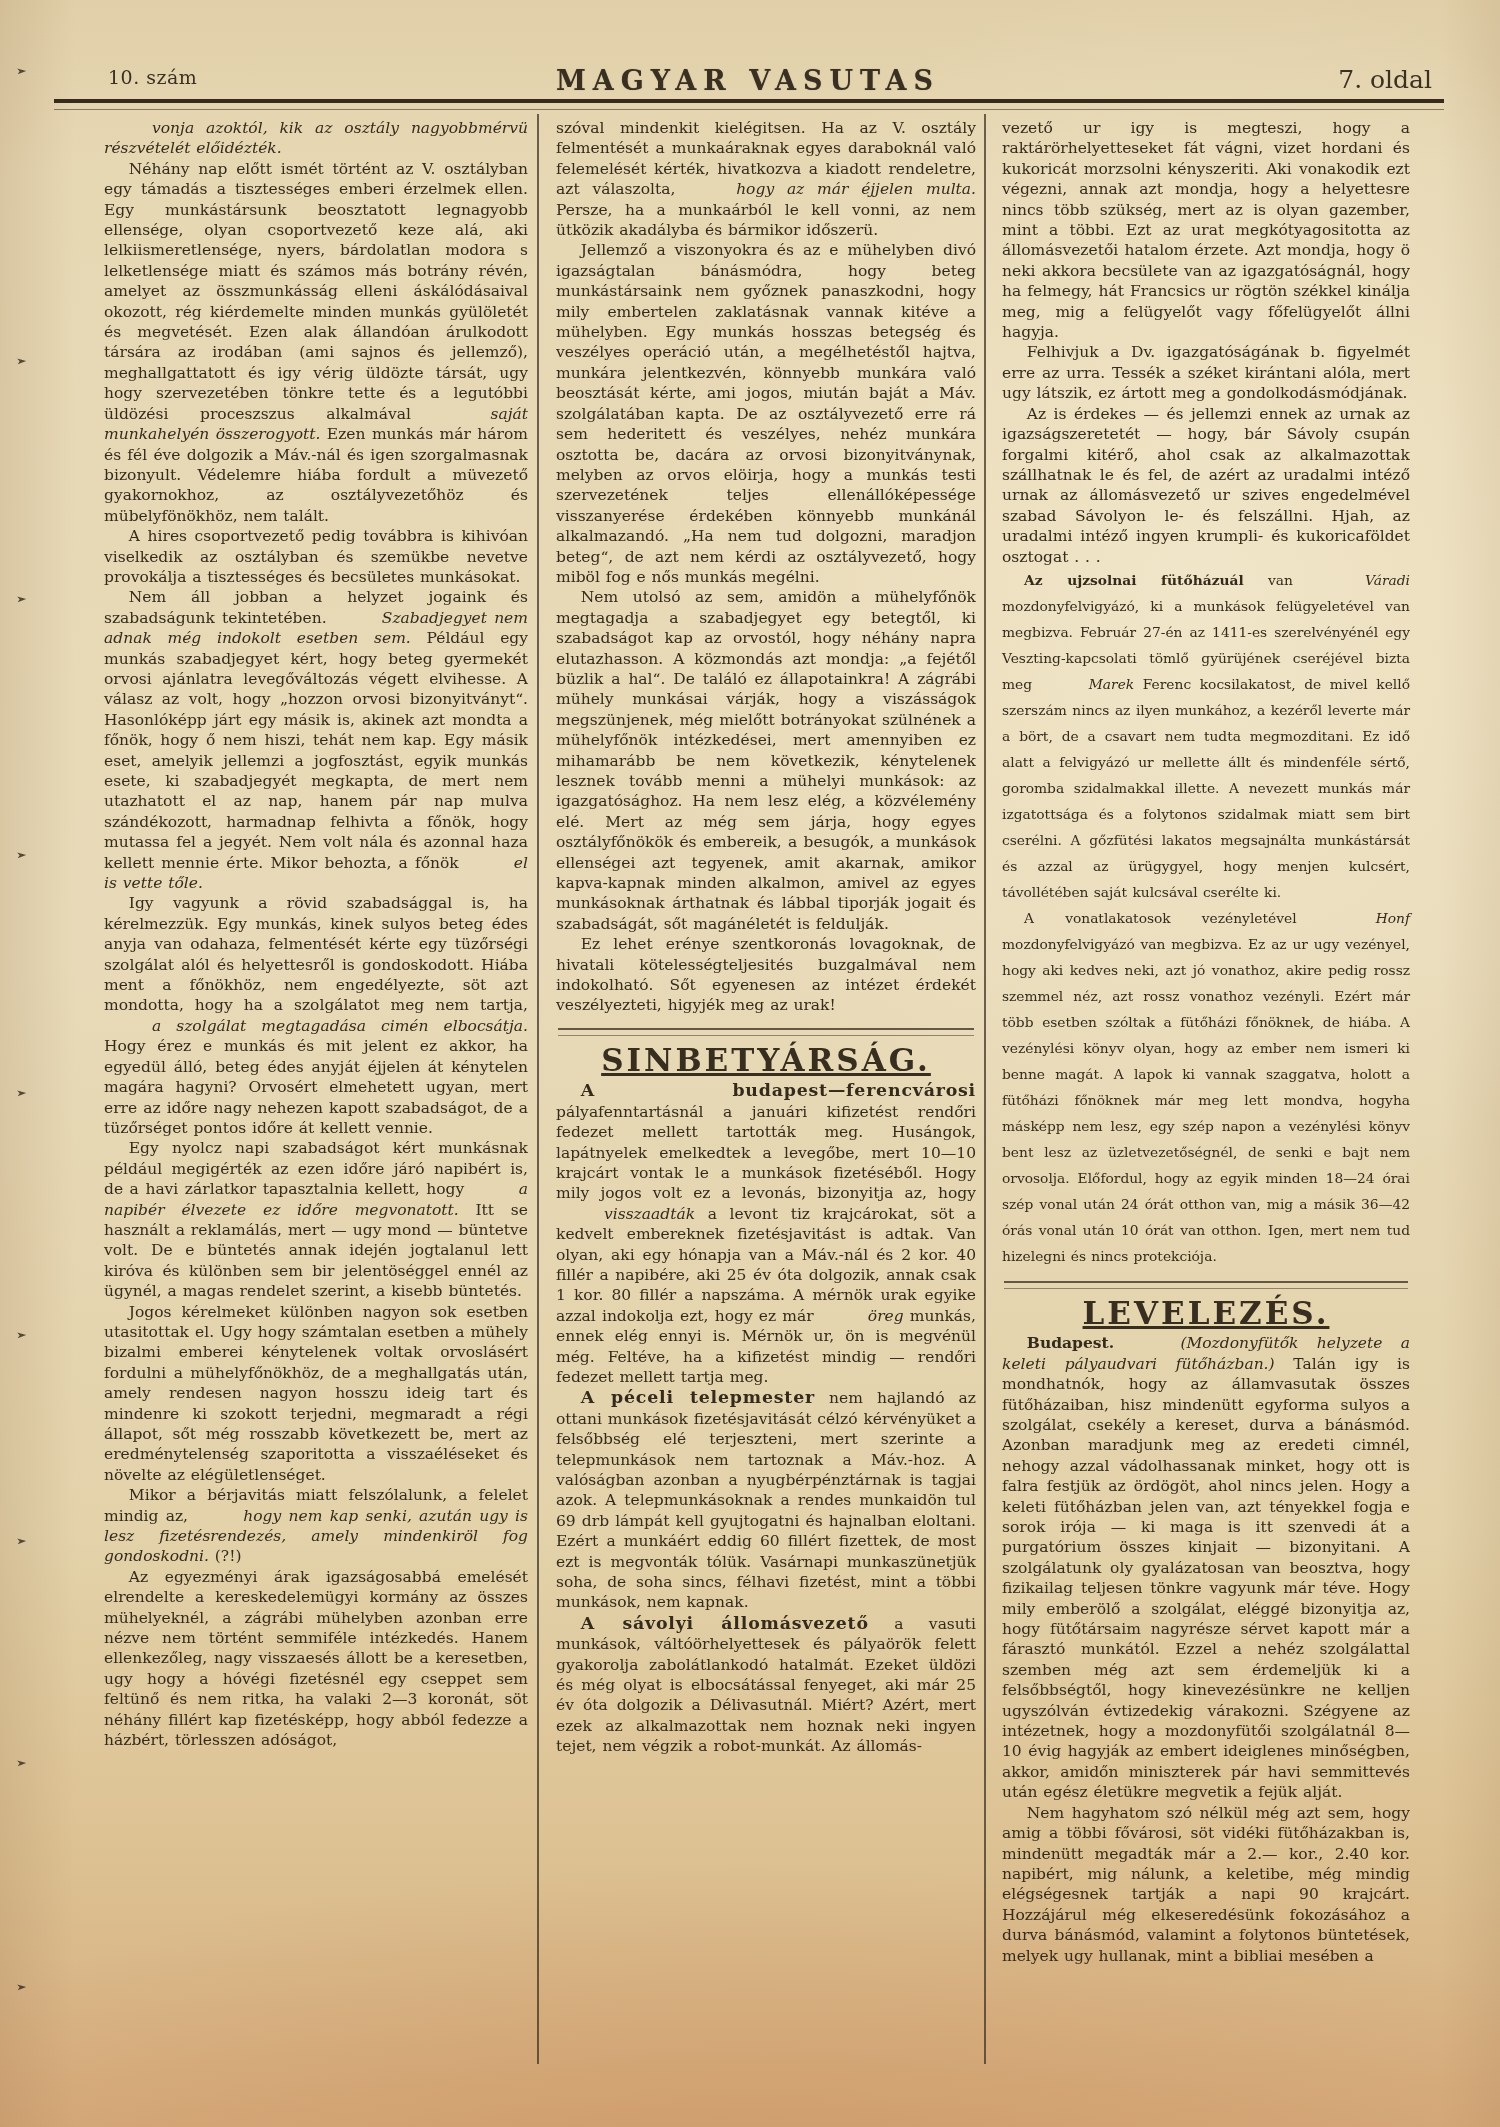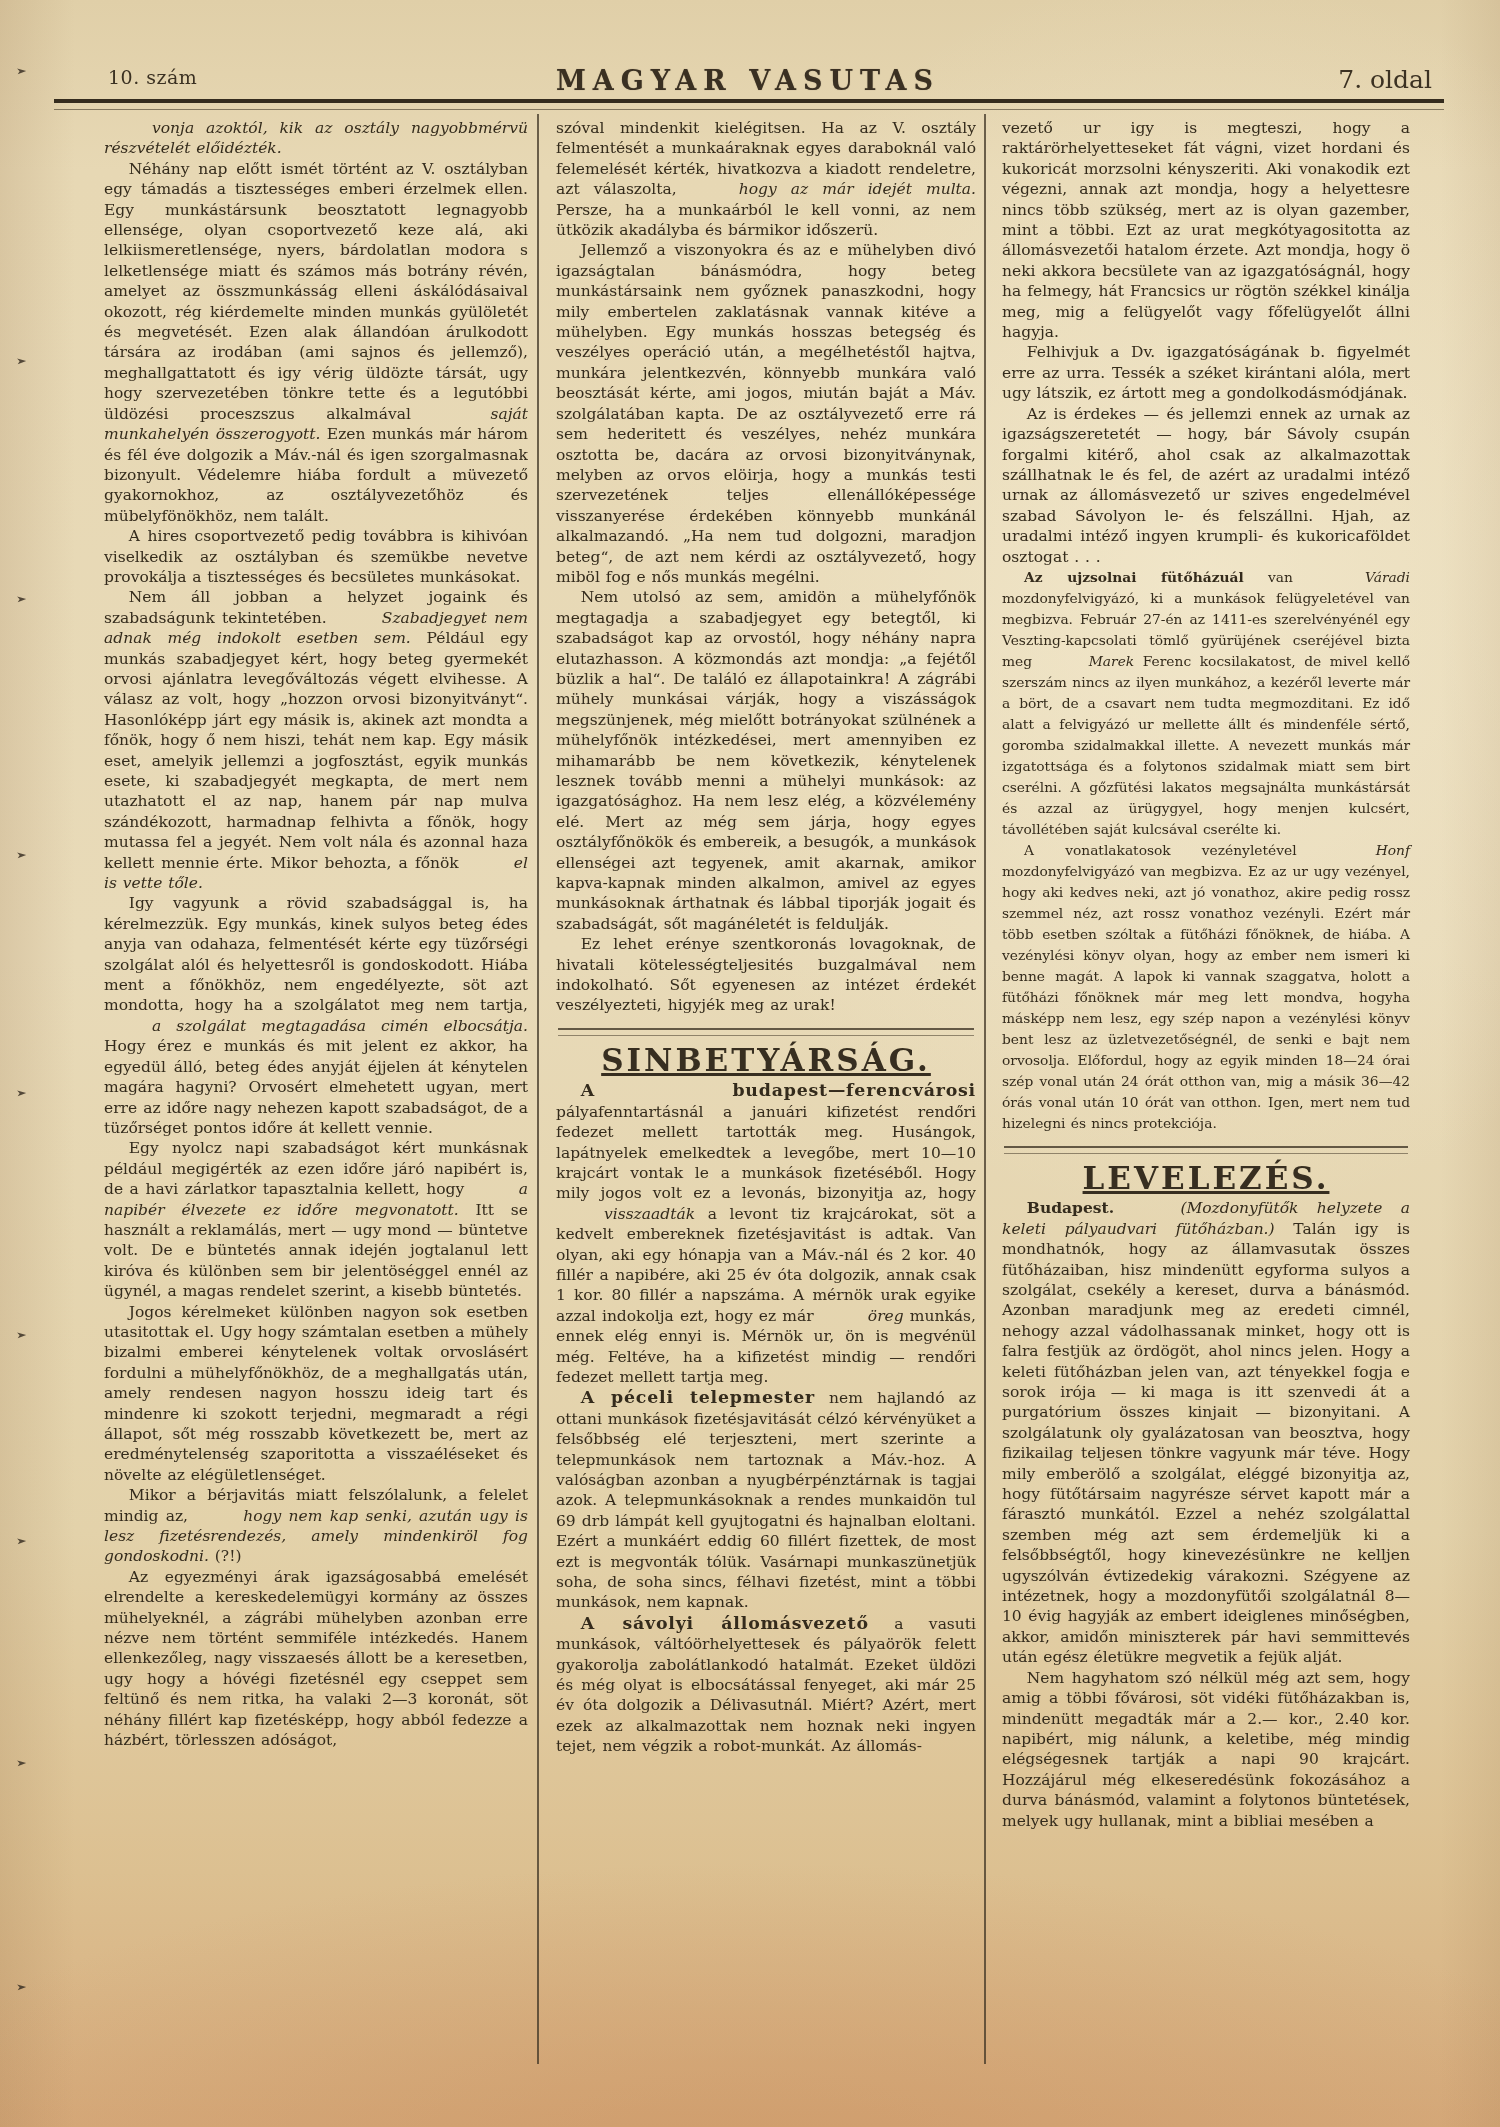--- a/index.html
+++ b/index.html
@@ -21,21 +21,21 @@
   .page-no{position:absolute;right:8px;bottom:2px;font-size:25px;color:#3b3122;}
   .head-rule{position:absolute;top:99px;left:54px;right:56px;height:6px;
     border-top:4px solid #352c1e;border-bottom:1px solid rgba(53,44,30,.55);}
   .col{position:absolute;top:118px;text-align:justify;font-size:15.5px;line-height:20.4px;
     word-spacing:.06em;color:#342b1c;}
   .col-1{left:104px;width:424px;}
   .col-2{left:556px;width:420px;}
   .col-3{left:1002px;width:408px;}
   .para{margin:0;text-indent:1.6em;}
   .para.noindent{text-indent:0;}
-  .para.small{font-size:13.8px;line-height:21px;}
+  .para.small{font-size:13.8px;line-height:26px;}
   .it{font-style:italic;margin-left:48px;}
   .bd{font-weight:bold;}
   .lead{font-weight:bold;font-size:1.12em;letter-spacing:.8px;}
   .section-heading{margin:14px 0 10px 0;text-align:center;font-size:31px;font-weight:bold;
     letter-spacing:3px;color:#372e20;text-indent:0;text-decoration:underline;}
   .rule-double{height:5px;margin:12px 2px 10px 2px;
     border-top:2px solid rgba(55,45,30,.75);border-bottom:1px solid rgba(55,45,30,.5);}
   .divider{position:absolute;top:114px;width:2px;height:1950px;background:rgba(64,53,38,.75);}
   .divider-1{left:537px;}
   .divider-2{left:984px;}
@@ -58,21 +58,21 @@
     <p class="para"><span>A hires csoportvezető pedig továbbra is kihivóan viselkedik az osztályban és szemükbe nevetve provokálja a tisztességes és becsületes munkásokat.</span></p>
     <p class="para"><span>Nem áll jobban a helyzet jogaink és szabadságunk tekintetében. </span><span class="it">Szabadjegyet nem adnak még indokolt esetben sem.</span><span> Például egy munkás szabadjegyet kért, hogy beteg gyermekét orvosi ajánlatra levegőváltozás végett elvihesse. A válasz az volt, hogy „hozzon orvosi bizonyitványt“. Hasonlóképp járt egy másik is, akinek azt mondta a főnök, hogy ő nem hiszi, tehát nem kap. Egy másik eset, amelyik jellemzi a jogfosztást, egyik munkás esete, ki szabadjegyét megkapta, de mert nem utazhatott el az nap, hanem pár nap mulva szándékozott, harmadnap felhivta a főnök, hogy mutassa fel a jegyét. Nem volt nála és azonnal haza kellett mennie érte. Mikor behozta, a főnök </span><span class="it">el is vette tőle.</span></p>
     <p class="para"><span>Igy vagyunk a rövid szabadsággal is, ha kérelmezzük. Egy munkás, kinek sulyos beteg édes anyja van odahaza, felmentését kérte egy tüzőrségi szolgálat alól és helyettesről is gondoskodott. Hiába ment a főnökhöz, nem engedélyezte, söt azt mondotta, hogy ha a szolgálatot meg nem tartja, </span><span class="it">a szolgálat megtagadása cimén elbocsátja.</span><span> Hogy érez e munkás és mit jelent ez akkor, ha egyedül álló, beteg édes anyját éjjelen át kénytelen magára hagyni? Orvosért elmehetett ugyan, mert erre az időre nagy nehezen kapott szabadságot, de a tüzőrséget pontos időre át kellett vennie.</span></p>
     <p class="para"><span>Egy nyolcz napi szabadságot kért munkásnak például megigérték az ezen időre járó napibért is, de a havi zárlatkor tapasztalnia kellett, hogy </span><span class="it">a napibér élvezete ez időre megvonatott.</span><span> Itt se használt a reklamálás, mert — ugy mond — büntetve volt. De e büntetés annak idején jogtalanul lett kiróva és különben sem bir jelentöséggel ennél az ügynél, a magas rendelet szerint, a kisebb büntetés.</span></p>
     <p class="para"><span>Jogos kérelmeket különben nagyon sok esetben utasitottak el. Ugy hogy számtalan esetben a mühely bizalmi emberei kénytelenek voltak orvoslásért fordulni a mühelyfőnökhöz, de a meghallgatás után, amely rendesen nagyon hosszu ideig tart és mindenre ki szokott terjedni, megmaradt a régi állapot, sőt még rosszabb következett be, mert az eredménytelenség szaporitotta a visszaéléseket és növelte az elégületlenséget.</span></p>
     <p class="para"><span>Mikor a bérjavitás miatt felszólalunk, a felelet mindig az, </span><span class="it">hogy nem kap senki, azután ugy is lesz fizetésrendezés, amely mindenkiröl fog gondoskodni.</span><span> (?!)</span></p>
     <p class="para"><span>Az egyezményi árak igazságosabbá emelését elrendelte a kereskedelemügyi kormány az összes mühelyeknél, a zágrábi mühelyben azonban erre nézve nem történt semmiféle intézkedés. Hanem ellenkezőleg, nagy visszaesés állott be a keresetben, ugy hogy a hóvégi fizetésnél egy cseppet sem feltünő és nem ritka, ha valaki 2—3 koronát, söt néhány fillért kap fizetésképp, hogy abból fedezze a házbért, törlesszen adóságot,</span></p>
   </div>
 <div class="divider divider-1"></div>
 <div class="col col-2">
-    <p class="para noindent"><span>szóval mindenkit kielégitsen. Ha az V. osztály felmentését a munkaáraknak egyes daraboknál való felemelését kérték, hivatkozva a kiadott rendeletre, azt válaszolta, </span><span class="it">hogy az már idejét multa.</span><span> Persze, ha a munkaárból le kell vonni, az nem ütközik akadályba és bármikor időszerü.</span></p>
+    <p class="para noindent"><span>szóval mindenkit kielégitsen. Ha az V. osztály felmentését a munkaáraknak egyes daraboknál való felemelését kérték, hivatkozva a kiadott rendeletre, azt válaszolta, </span><span class="it">hogy az már éjjelen multa.</span><span> Persze, ha a munkaárból le kell vonni, az nem ütközik akadályba és bármikor időszerü.</span></p>
     <p class="para"><span>Jellemző a viszonyokra és az e mühelyben divó igazságtalan bánásmódra, hogy beteg munkástársaink nem győznek panaszkodni, hogy mily embertelen zaklatásnak vannak kitéve a mühelyben. Egy munkás hosszas betegség és veszélyes operáció után, a megélhetéstől hajtva, munkára jelentkezvén, könnyebb munkára való beosztását kérte, ami jogos, miután baját a Máv. szolgálatában kapta. De az osztályvezető erre rá sem hederitett és veszélyes, nehéz munkára osztotta be, dacára az orvosi bizonyitványnak, melyben az orvos elöirja, hogy a munkás testi szervezetének teljes ellenállóképessége visszanyerése érdekében könnyebb munkánál alkalmazandó. „Ha nem tud dolgozni, maradjon beteg“, de azt nem kérdi az osztályvezető, hogy miböl fog e nős munkás megélni.</span></p>
     <p class="para"><span>Nem utolsó az sem, amidön a mühelyfőnök megtagadja a szabadjegyet egy betegtől, ki szabadságot kap az orvostól, hogy néhány napra elutazhasson. A közmondás azt mondja: „a fejétől büzlik a hal“. De találó ez állapotainkra! A zágrábi mühely munkásai várják, hogy a viszásságok megszünjenek, még mielőtt botrányokat szülnének a mühelyfőnök intézkedései, mert amennyiben ez mihamarább be nem következik, kénytelenek lesznek tovább menni a mühelyi munkások: az igazgatósághoz. Ha nem lesz elég, a közvélemény elé. Mert az még sem járja, hogy egyes osztályfőnökök és embereik, a besugók, a munkások ellenségei azt tegyenek, amit akarnak, amikor kapva-kapnak minden alkalmon, amivel az egyes munkásoknak árthatnak és lábbal tiporják jogait és szabadságát, sőt magánéletét is feldulják.</span></p>
     <p class="para"><span>Ez lehet erénye szentkoronás lovagoknak, de hivatali kötelességteljesités buzgalmával nem indokolható. Sőt egyenesen az intézet érdekét veszélyezteti, higyjék meg az urak!</span></p>
     <div class="rule-double"></div>
     <h2 class="section-heading">SINBETYÁRSÁG.</h2>
     <p class="para"><span class="lead">A budapest—ferencvárosi</span><span> pályafenntartásnál a januári kifizetést rendőri fedezet mellett tartották meg. Husángok, lapátnyelek emelkedtek a levegőbe, mert 10—10 krajcárt vontak le a munkások fizetéséből. Hogy mily jogos volt ez a levonás, bizonyitja az, hogy </span><span class="it">visszaadták</span><span> a levont tiz krajcárokat, söt a kedvelt embereknek fizetésjavitást is adtak. Van olyan, aki egy hónapja van a Máv.-nál és 2 kor. 40 fillér a napibére, aki 25 év óta dolgozik, annak csak 1 kor. 80 fillér a napszáma. A mérnök urak egyike azzal indokolja ezt, hogy ez már </span><span class="it">öreg</span><span> munkás, ennek elég ennyi is. Mérnök ur, ön is megvénül még. Feltéve, ha a kifizetést mindig — rendőri fedezet mellett tartja meg.</span></p>
     <p class="para"><span class="lead">A péceli telepmester</span><span> nem hajlandó az ottani munkások fizetésjavitását célzó kérvényüket a felsőbbség elé terjeszteni, mert szerinte a telepmunkások nem tartoznak a Máv.-hoz. A valóságban azonban a nyugbérpénztárnak is tagjai azok. A telepmunkásoknak a rendes munkaidön tul 69 drb lámpát kell gyujtogatni és hajnalban eloltani. Ezért a munkáért eddig 60 fillért fizettek, de most ezt is megvonták tólük. Vasárnapi munkaszünetjük soha, de soha sincs, félhavi fizetést, mint a többi munkások, nem kapnak.</span></p>
     <p class="para"><span class="lead">A sávolyi állomásvezető</span><span> a vasuti munkások, váltóörhelyettesek és pályaörök felett gyakorolja zabolátlankodó hatalmát. Ezeket üldözi és még olyat is elbocsátással fenyeget, aki már 25 év óta dolgozik a Délivasutnál. Miért? Azért, mert ezek az alkalmazottak nem hoznak neki ingyen tejet, nem végzik a robot-munkát. Az állomás-</span></p>
   </div>
 <div class="divider divider-2"></div>

